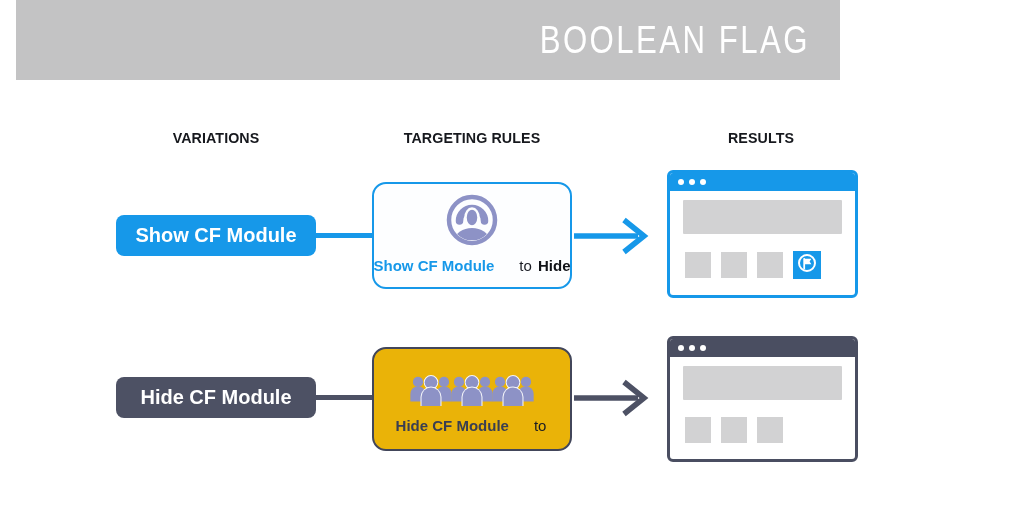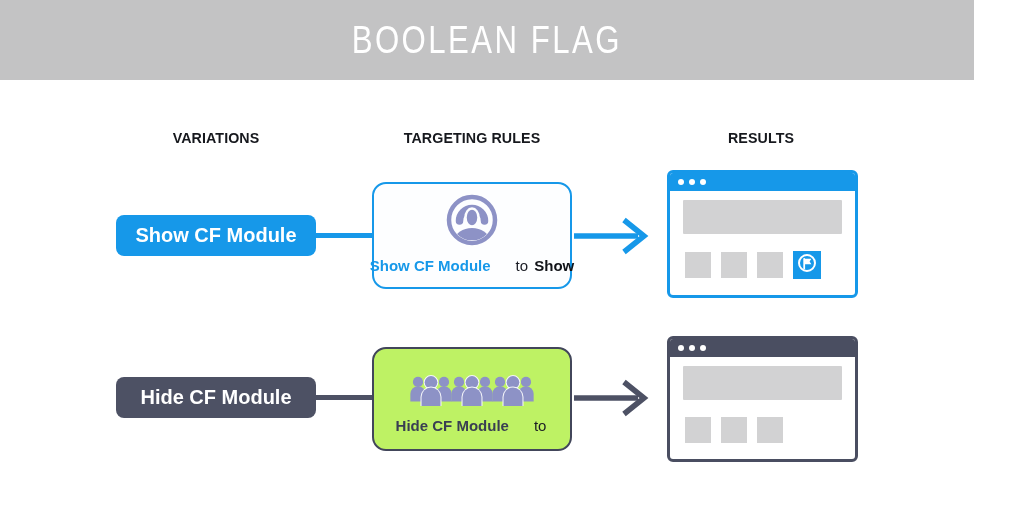--- a/index.html
+++ b/index.html
@@ -7,24 +7,24 @@
   body { font-family: "Liberation Sans", sans-serif; }
   .canvas {
     position: relative;
     width: 1010px;
     height: 524px;
     background: #ffffff;
     overflow: hidden;
   }
   
   .title-bar {
-    position: absolute; left: 0; top: 0;
-    width: 974px; height: 80px;
+    position: absolute; left: 16px; top: 0;
+    width: 824px; height: 80px;
     background: #c3c3c4;
-    display: flex; align-items: center; justify-content: center;
+    display: flex; align-items: center; justify-content: flex-end;
   }
   .title-bar h1 {
     color: #ffffff; font-size: 38px; font-weight: 400;
     letter-spacing: 3px;
     transform: scaleX(0.82);
     transform-origin: center;
     white-space: nowrap;
   }
   
   .col-header {
@@ -60,21 +60,21 @@
     display: flex; flex-direction: column;
     align-items: center; justify-content: center;
   }
   .card-show {
     top: 182px; height: 107px;
     background: #fdfeff;
     border: 2px solid #1698e9;
   }
   .card-hide {
     top: 347px; height: 104px;
-    background: #bef264;
+    background: #eab308;
     border: 2px solid #42465a;
   }
   .rule-text {
     font-size: 15px; color: #1a1c24; text-align: center;
     line-height: 1.35; margin-top: 6px; white-space: nowrap;
   }
   .rule-module-blue { color: #1698e9; font-weight: 700; }
   .rule-module-dark { color: #393e52; font-weight: 700; }
   .rule-conn { margin: 0 2px 0 5px; font-weight: 400; color: #1a1c24; padding-left: 20px; }
   .rule-audience { font-weight: 700; color: #111318; }
@@ -134,21 +134,21 @@
             </clipPath>
         </defs>
         <circle cx="28" cy="26" r="23" fill="none" stroke="#8d92c6" stroke-width="4.5"></circle>
         <path d="M15.5 27 A12.5 12.5 0 0 1 40.5 27" fill="none" stroke="#8d92c6" stroke-width="7.5" stroke-linecap="round"></path>
         <ellipse cx="28" cy="23.5" rx="6.5" ry="9" fill="#8d92c6" stroke="#fdfeff" stroke-width="2.5"></ellipse>
         <path d="M11 46 a17 12 0 0 1 34 0 z" fill="#8d92c6" clip-path="url(#shoulderClip)"></path>
       </svg>
     </span>
     <div class="rule-text">
       <span class="rule-module-blue">Show CF Module</span><span class="rule-conn">to</span>
-      <span class="rule-audience">Show</span>
+      <span class="rule-audience">Hide</span>
     </div>
   </div>
 
   <svg class="arrow arrow-1" viewBox="0 0 78 40">
     <line x1="0" y1="20" x2="64" y2="20" stroke="#1698e9" stroke-width="5.5"></line>
     <polyline points="50,4 70,20 50,36" fill="none" stroke="#1698e9" stroke-width="5.5" stroke-linejoin="miter"></polyline>
   </svg>
 
   <div class="browser browser-show">
     <div class="browser-titlebar tb-blue">

